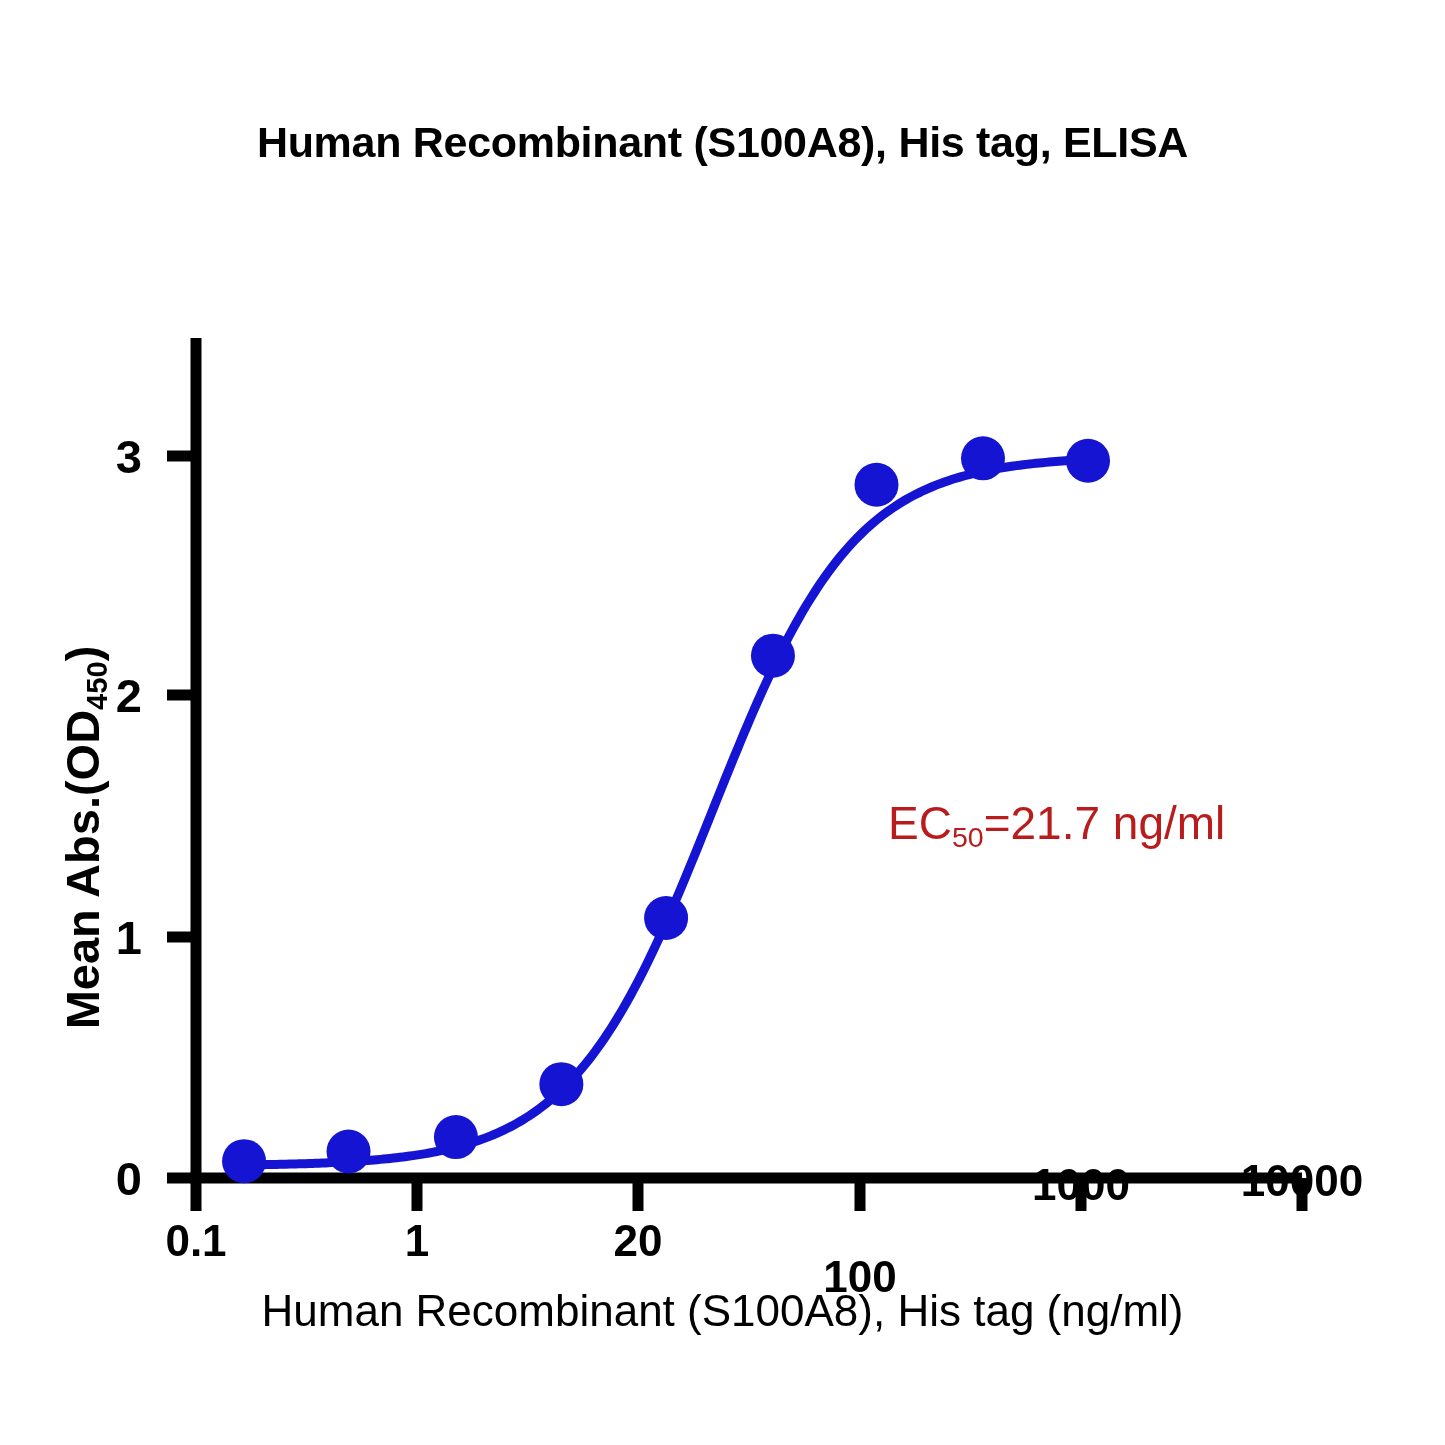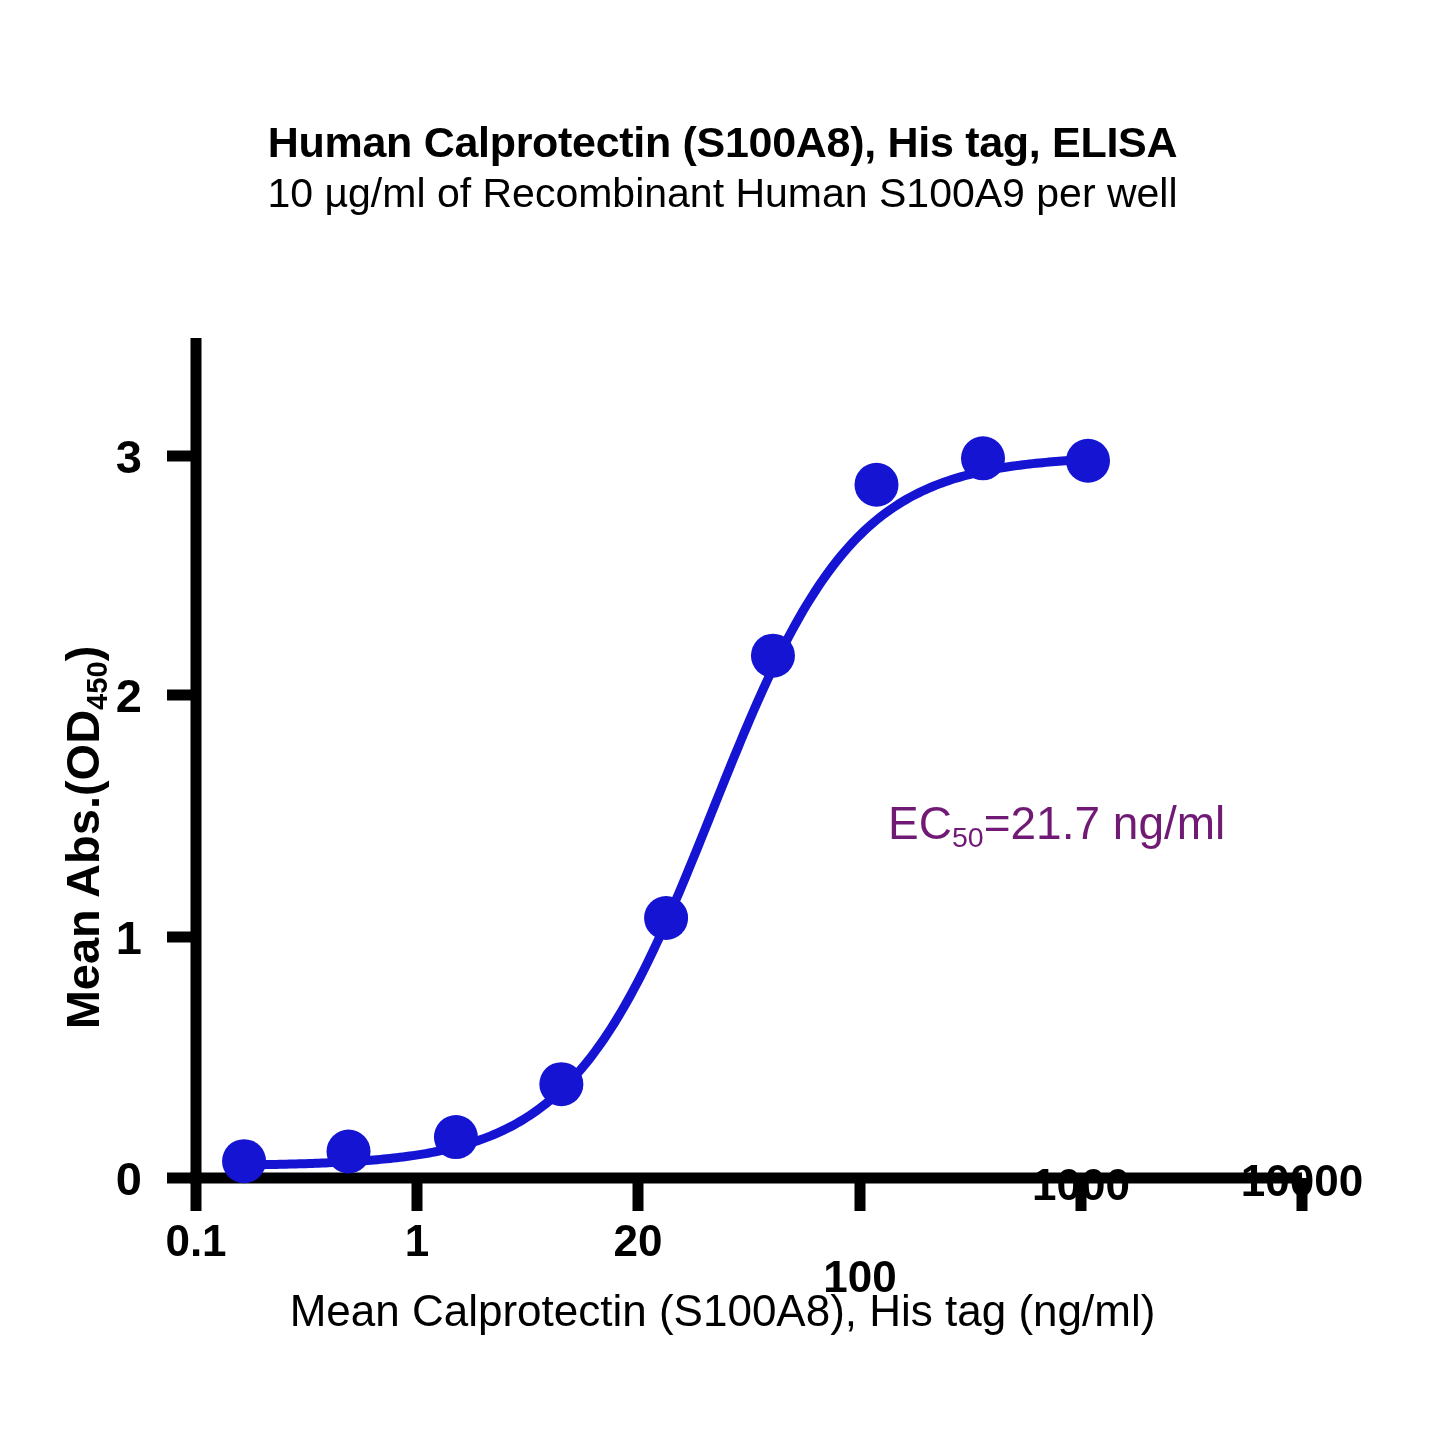--- a/index.html
+++ b/index.html
@@ -97,32 +97,31 @@
     position: relative;
     bottom: -0.28em;
   }
   
   #ec50-annotation {
     position: absolute;
     left: 888px;
     top: 796px;
     font-size: 46px;
     font-weight: normal;
-    color: #701a75;
+    color: #b91c1c;
     white-space: nowrap;
   }
 </style>
 </head>
 <body>
 
 <div id="figure">
 
   <div class="title-block">
-    <div class="chart-title">Human Calprotectin (S100A8), His tag, ELISA</div>
-    <div class="chart-subtitle">10 µg/ml of Recombinant Human S100A9 per well</div>
+    <div class="chart-title">Human Recombinant (S100A8), His tag, ELISA</div>
   </div>
 
   <svg id="plot-svg" width="1445" height="1445">
     <g id="axis-group">
 
       <line x1="196" y1="338" x2="196" y2="1178" stroke="#000000" stroke-width="11"></line>
 
       <line x1="190" y1="1178" x2="1302" y2="1178" stroke="#000000" stroke-width="11"></line>
     </g>
     <g id="y-ticks">
@@ -162,17 +161,17 @@
 
   <div class="xtick-label" style="left:196px;  top:1216px;">0.1</div>
   <div class="xtick-label" style="left:417px;  top:1216px;">1</div>
   <div class="xtick-label" style="left:638px;  top:1216px;">20</div>
   <div class="xtick-label" style="left:860px;  top:1216px;margin-top:36px;">100</div>
   <div class="xtick-label" style="left:1081px; top:1160px;">1000</div>
   <div class="xtick-label" style="left:1302px; top:1156px;">10000</div>
 
   <div id="y-axis-title"><span>Mean Abs.(OD</span><sub>450</sub><span>)</span></div>
 
-  <div id="x-axis-title">Mean Calprotectin (S100A8), His tag (ng/ml)</div>
+  <div id="x-axis-title">Human Recombinant (S100A8), His tag (ng/ml)</div>
 
   <div id="ec50-annotation"><span>EC</span><sub>50</sub><span>=21.7 ng/ml</span></div>
 
 </div>
 
 </body></html>

